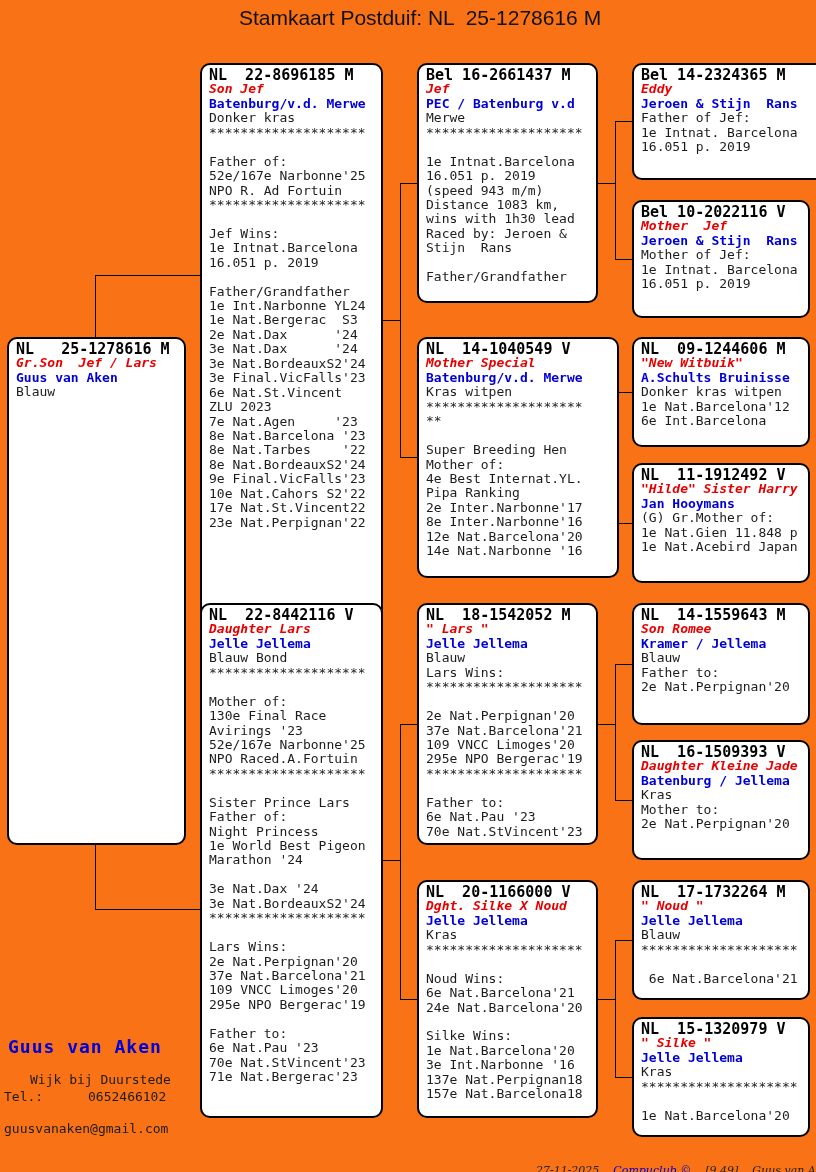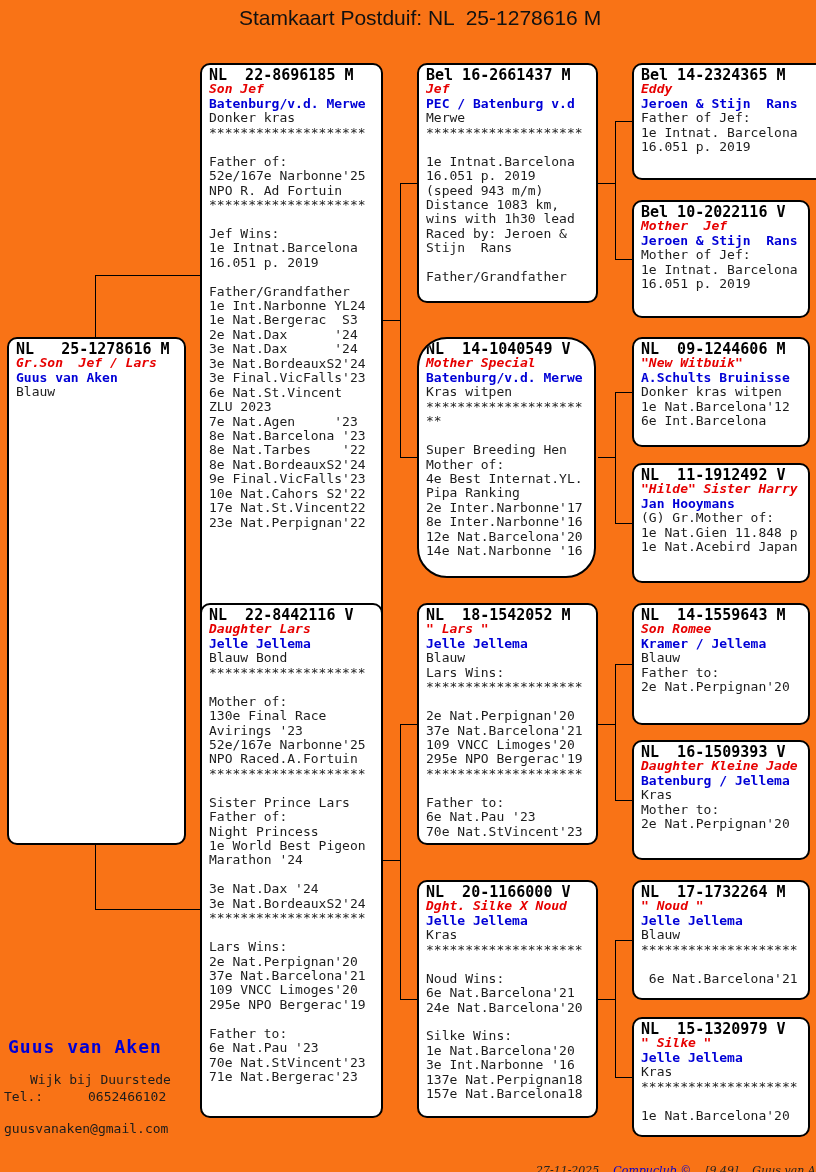--- a/index.html
+++ b/index.html
@@ -150,21 +150,21 @@
         <div class="ln p">1e Intnat.Barcelona</div>
         <div class="ln p">16.051 p. 2019</div>
         <div class="ln p">(speed 943 m/m)</div>
         <div class="ln p">Distance 1083 km,</div>
         <div class="ln p">wins with 1h30 lead</div>
         <div class="ln p">Raced by: Jeroen &amp;</div>
         <div class="ln p">Stijn  Rans</div>
         <div class="ln "> </div>
         <div class="ln p">Father/Grandfather</div>
       </div>
-      <div class="box" style="left: 417px; top: 337px; width: 179px; height: 241px; border-radius: 30px;">
+      <div class="box" style="left: 417px; top: 337px; width: 202px; height: 241px;">
         <div class="ln r">NL  14-1040549 V</div>
         <div class="ln n">Mother Special</div>
         <div class="ln o">Batenburg/v.d. Merwe</div>
         <div class="ln p">Kras witpen</div>
         <div class="ln p">********************</div>
         <div class="ln p">**</div>
         <div class="ln "> </div>
         <div class="ln p">Super Breeding Hen</div>
         <div class="ln p">Mother of:</div>
         <div class="ln p">4e Best Internat.YL.</div>

